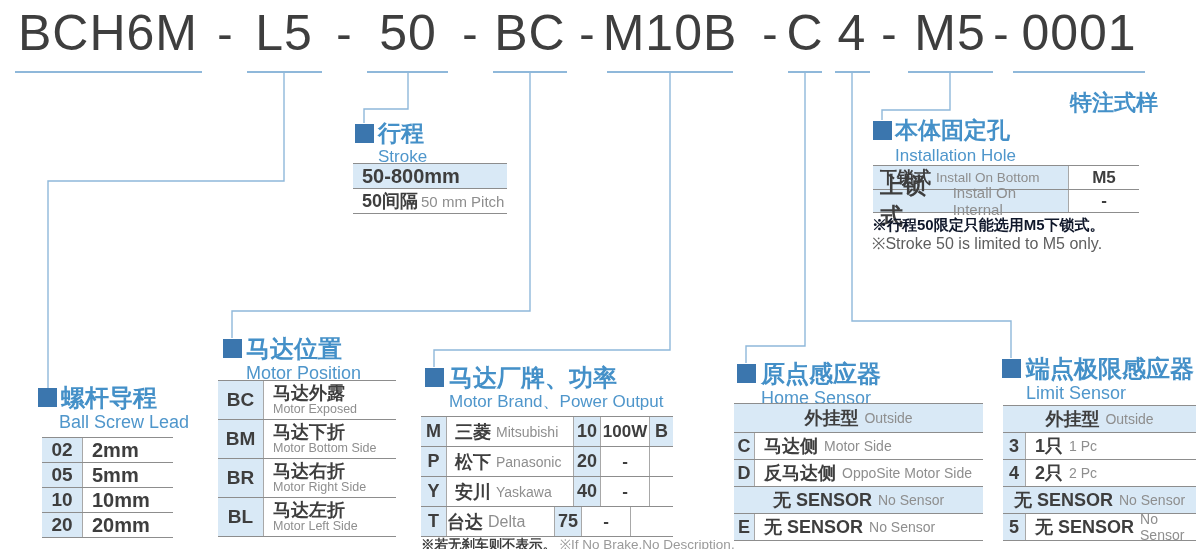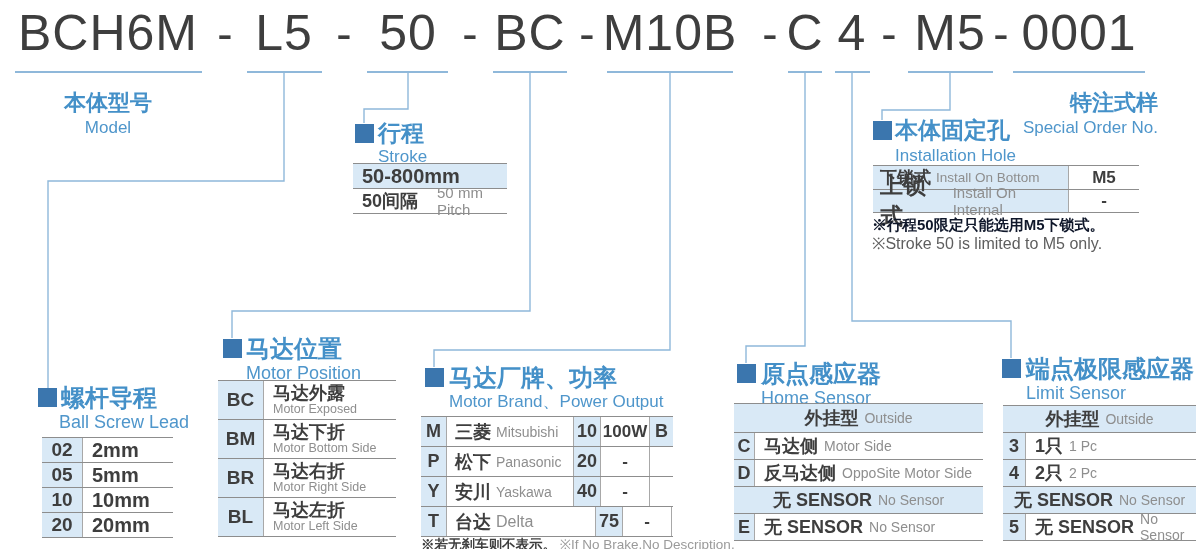--- a/index.html
+++ b/index.html
@@ -71,40 +71,35 @@
     <i class="ul" style="left:247px;width:75px"></i>
     <i class="ul" style="left:367px;width:81px"></i>
     <i class="ul" style="left:493px;width:74px"></i>
     <i class="ul" style="left:607px;width:126px"></i>
     <i class="ul" style="left:788px;width:34px"></i>
     <i class="ul" style="left:835px;width:35px"></i>
     <i class="ul" style="left:908px;width:85px"></i>
     <i class="ul" style="left:1013px;width:132px"></i>
   </div>
 
-  <div class="blbl" style="left:35px;top:92px;width:146px;text-align:center">
-    <span class="l1">本体型号</span>
-    <span class="l2">Model</span>
-  </div>
 
   <div class="blbl" style="left:958px;top:92px;width:200px;text-align:right">
     <span class="l1">特注式样</span>
-    <span class="l2">Special Order No.</span>
   </div>
 
   <div class="sq" style="left:355px;top:124px"></div>
   <div class="hzh" style="left:378px;top:122px">行程</div>
   <div class="hen" style="left:378px;top:148px">Stroke</div>
   <div class="tbl" style="left:353px;top:163px;width:154px">
     <div class="row bluebg" style="height:25px">
       <span class="val" style="font-size:20px;font-weight:600">50-800mm</span>
     </div>
     <div class="row" style="height:25px">
       <span class="val zh" style="font-size:18px">50间隔</span>
-      <span class="en" style="font-size:15px;margin-left:19px">50 mm Pitch</span>
+      <span class="en" style="font-size:15px;margin-left:3px">50 mm Pitch</span>
     </div>
   </div>
 
   <div class="sq" style="left:873px;top:121px"></div>
   <div class="hzh" style="left:895px;top:119px">本体固定孔</div>
   <div class="hen" style="left:895px;top:147px">Installation Hole</div>
   <div class="tbl" style="left:873px;top:165px;width:266px">
     <div class="row" style="height:24px">
       <div class="cell bluebg" style="width:196px;border-right:1px solid #a8a8a8;padding-left:7px">
         <span class="zh" style="font-size:17px">下锁式</span>
@@ -208,21 +203,21 @@
       <div class="cell" style="width:127px;border-right:1px solid #a8a8a8;padding-left:8px">
         <span class="zh" style="font-size:18px">安川</span>
         <span class="en" style="font-size:14px;margin-left:5px">Yaskawa</span>
       </div>
       <div class="code" style="width:26px;font-size:18px">40</div>
       <div class="cell" style="width:49px;border-right:1px solid #a8a8a8;justify-content:center;font-size:17px;font-weight:600">-</div>
       <div class="cell" style="flex:1"></div>
     </div>
     <div class="row" style="height:30px">
       <div class="code" style="width:25px;font-size:18px">T</div>
-      <div class="cell" style="width:149px;border-right:1px solid #a8a8a8;padding-left:8px">
+      <div class="cell" style="width:108px;border-right:1px solid #a8a8a8;padding-left:0">
         <span class="zh" style="font-size:18px">台达</span>
         <span class="en" style="font-size:16px;margin-left:5px">Delta</span>
       </div>
       <div class="code" style="width:26px;font-size:18px">75</div>
       <div class="cell" style="width:49px;border-right:1px solid #a8a8a8;justify-content:center;font-size:17px;font-weight:600">-</div>
       <div class="cell" style="flex:1"></div>
     </div>
   </div>
   <div class="fnote" style="left:421px;top:537px">
     <span class="zh">※若无刹车则不表示。</span>

